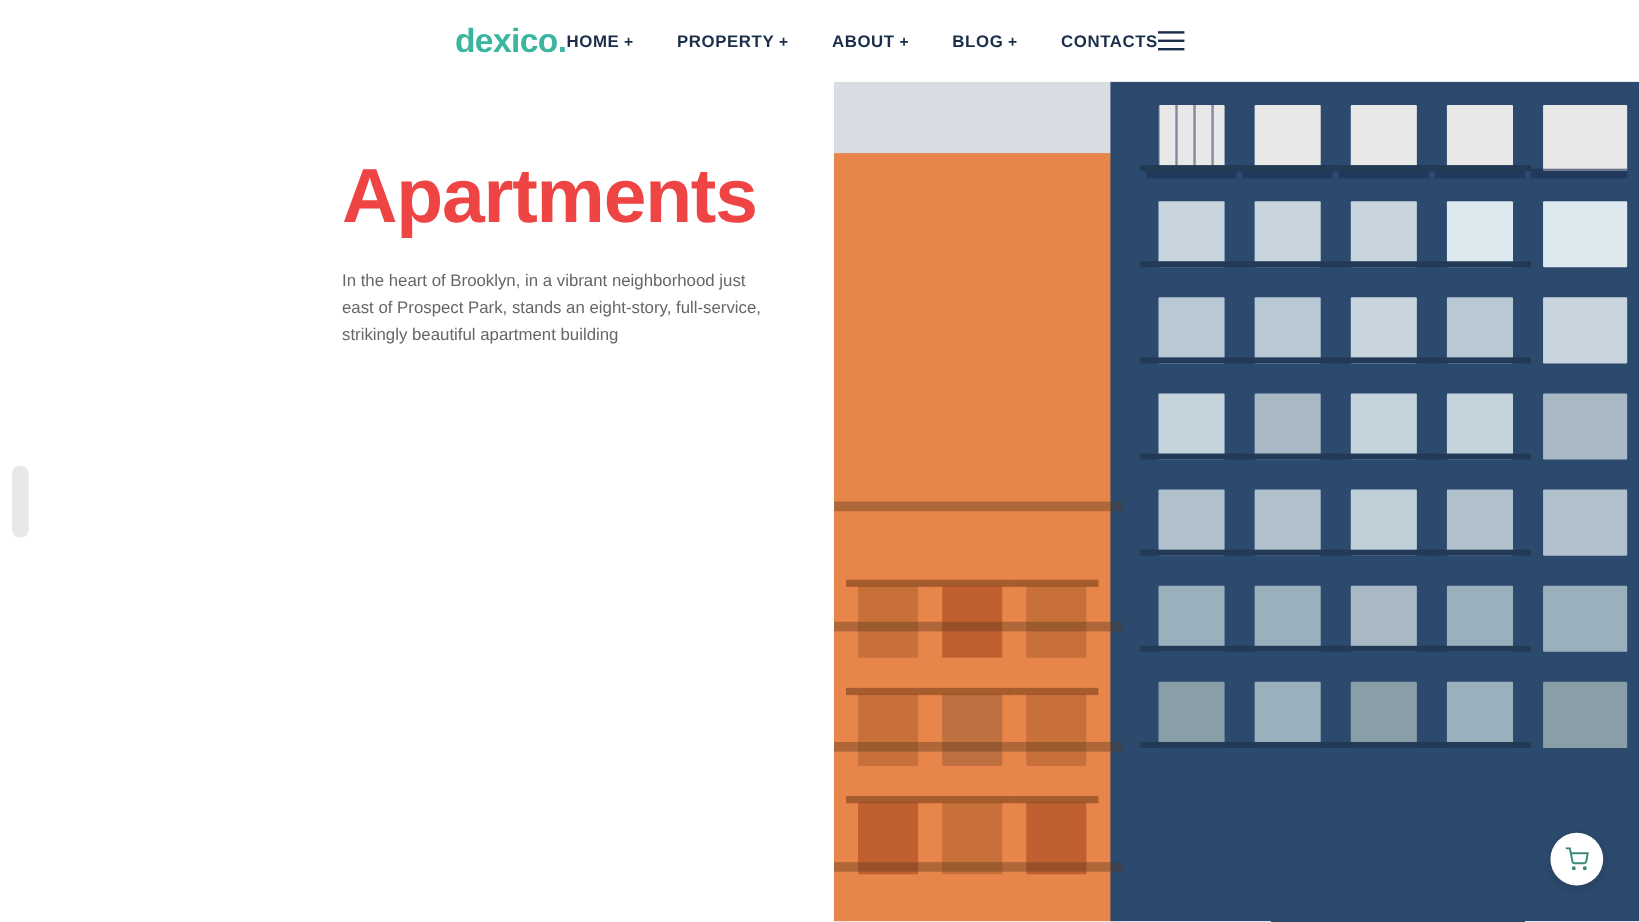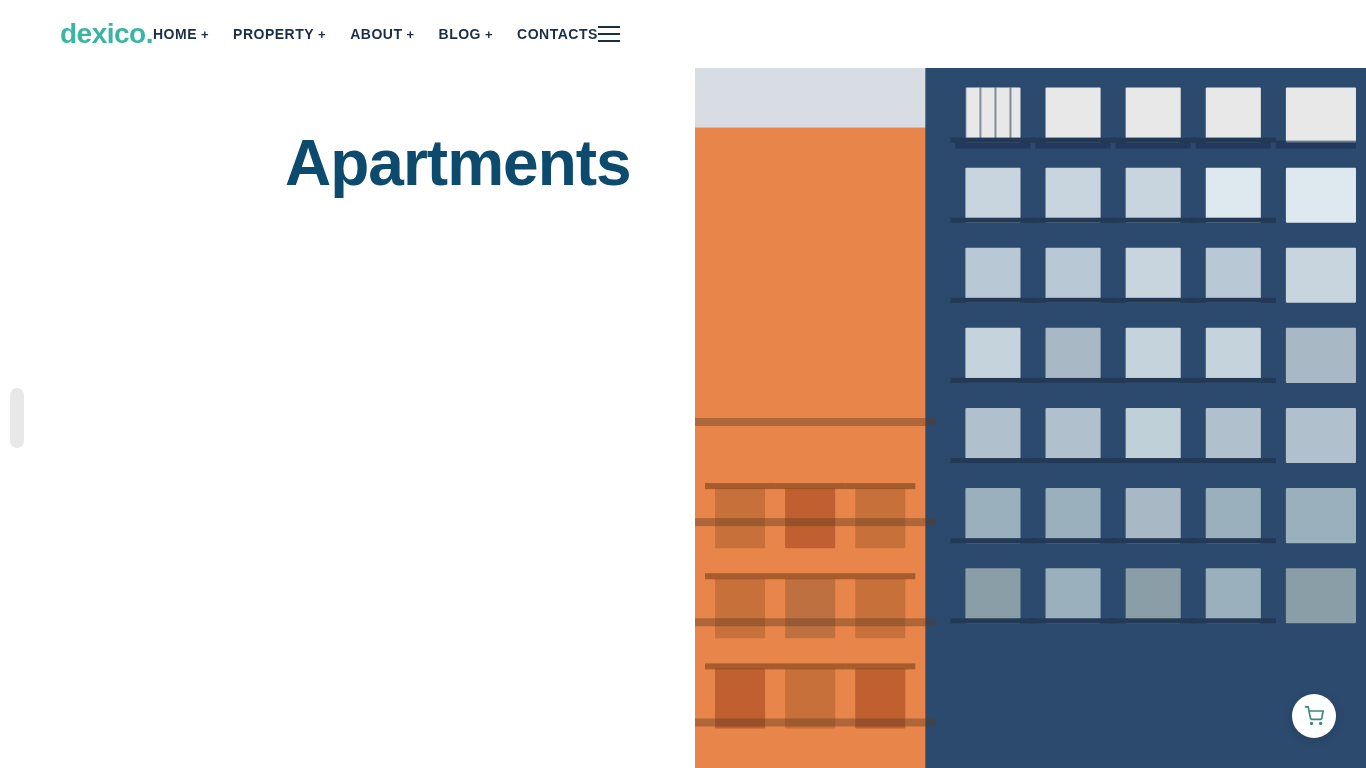--- a/index.html
+++ b/index.html
@@ -10,21 +10,21 @@
       height: 768px;
       overflow: hidden;
       background: #ffffff;
       position: relative;
     }
 
     
     header {
       display: flex;
       align-items: center;
-      justify-content: flex-start;
+      justify-content: center;
       padding: 0 60px;
       height: 68px;
       background: #ffffff;
       position: relative;
       z-index: 10;
     }
 
     .logo {
       font-size: 28px;
       font-weight: 700;
@@ -32,21 +32,21 @@
       letter-spacing: -0.5px;
     }
 
     .logo span {
       color: #3ab5a0;
     }
 
     nav {
       display: flex;
       align-items: center;
-      gap: 24px;
+      gap: 36px;
     }
 
     .nav-item {
       display: flex;
       align-items: center;
       gap: 4px;
       font-size: 14px;
       font-weight: 600;
       letter-spacing: 0.5px;
       color: #1a2e4a;
@@ -88,21 +88,21 @@
       flex-direction: column;
       justify-content: flex-start;
       position: relative;
       z-index: 5;
       background: #ffffff;
     }
 
     .hero-title {
       font-size: 64px;
       font-weight: 800;
-      color: #0c4a6e;
+      color: #ef4444;
       line-height: 1.1;
       margin-bottom: 24px;
       letter-spacing: -1px;
     }
 
     .hero-subtitle {
       font-size: 14px;
       color: #666;
       line-height: 1.6;
       max-width: 400px;
@@ -267,20 +267,21 @@
     <span></span>
   </div>
 </header>
 
 <div class="main-content">
 
   <div class="left-panel">
     <h1 class="hero-title">
       <span>Apartments</span><br>
     </h1>
+    <p class="hero-subtitle">In the heart of Brooklyn, in a vibrant neighborhood just east of Prospect Park, stands an eight-story, full-service, strikingly beautiful apartment building</p>
   </div>
 
   <div class="search-bar">
     <input type="text" class="search-input" placeholder="Search..." style="">
     <button class="search-button">– Search</button>
   </div>
 
   <div class="tags-section">
     <div class="tags-label">Popular Tags</div>
     <div class="tags-list">

